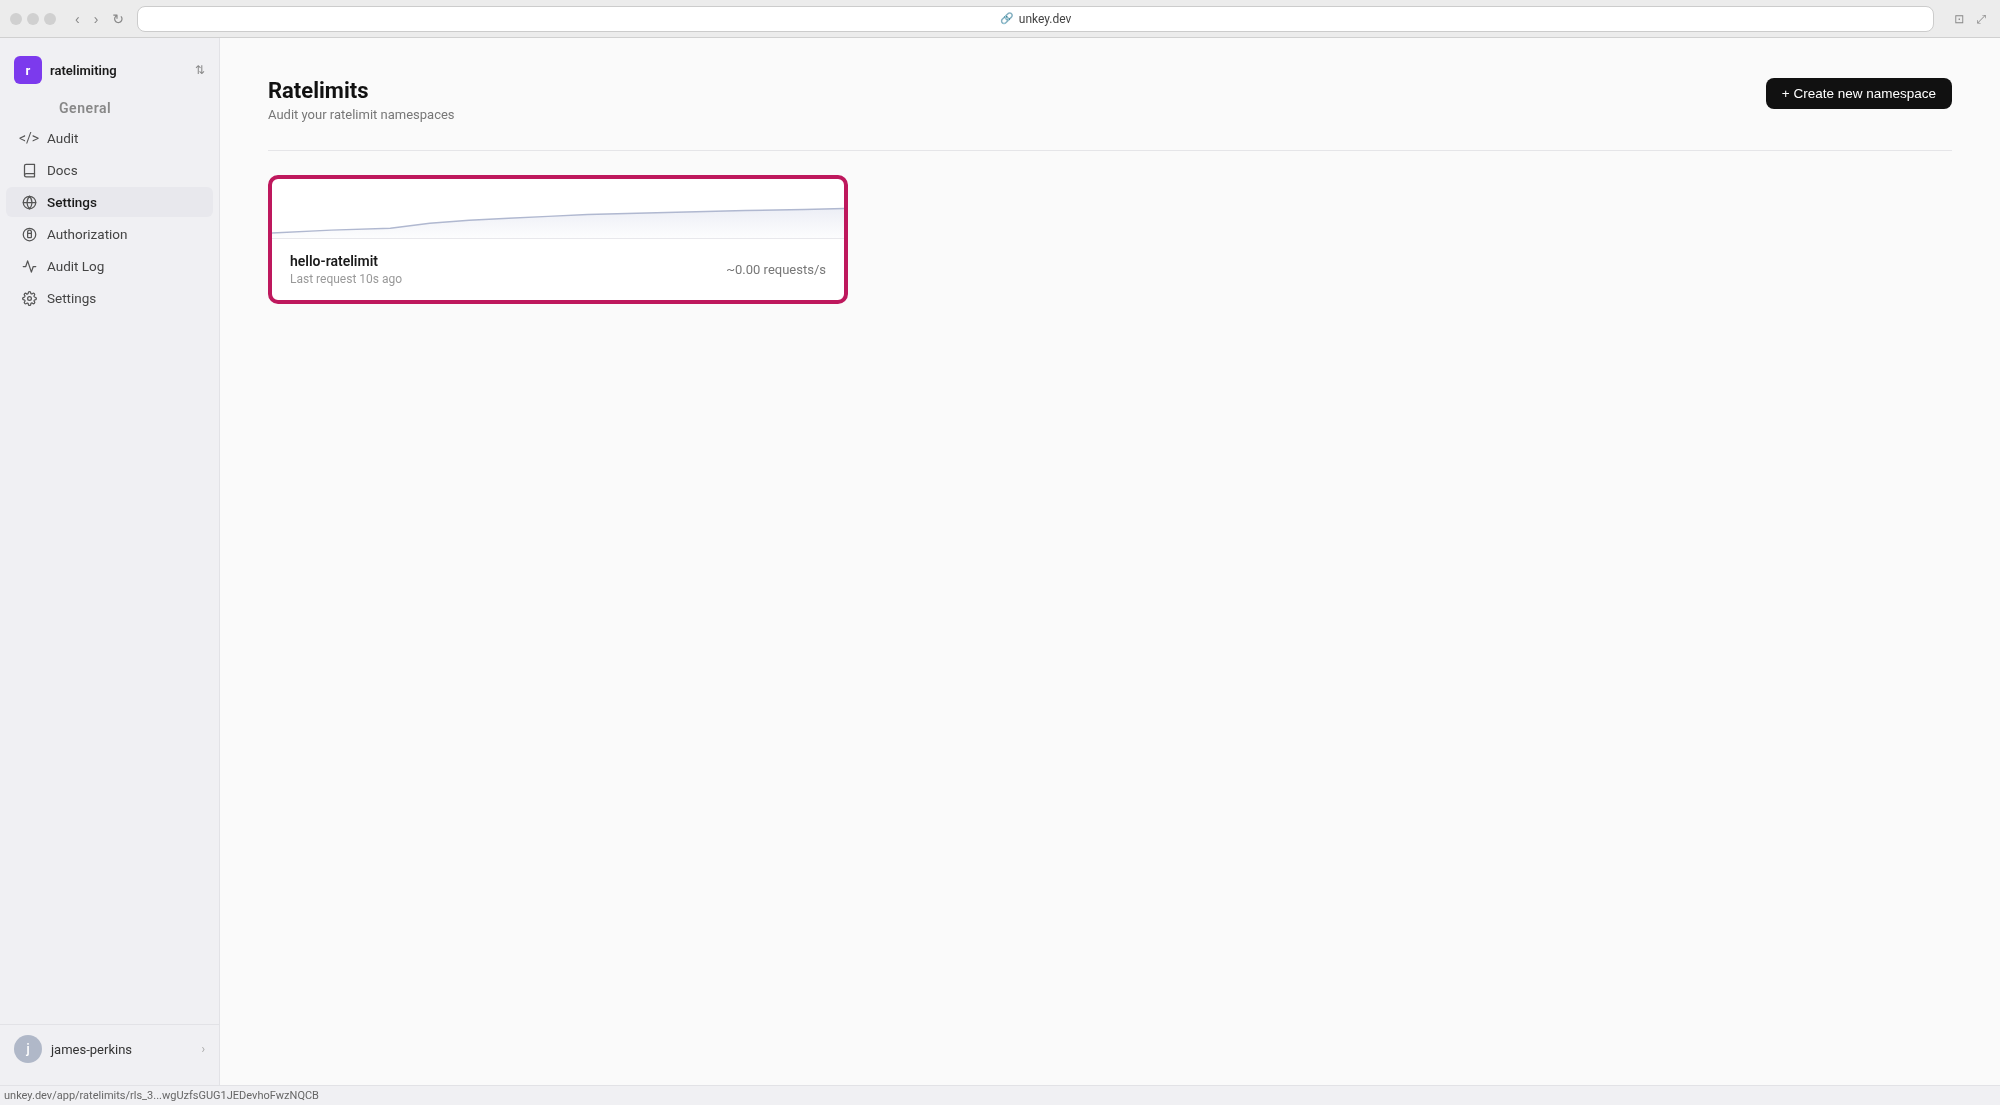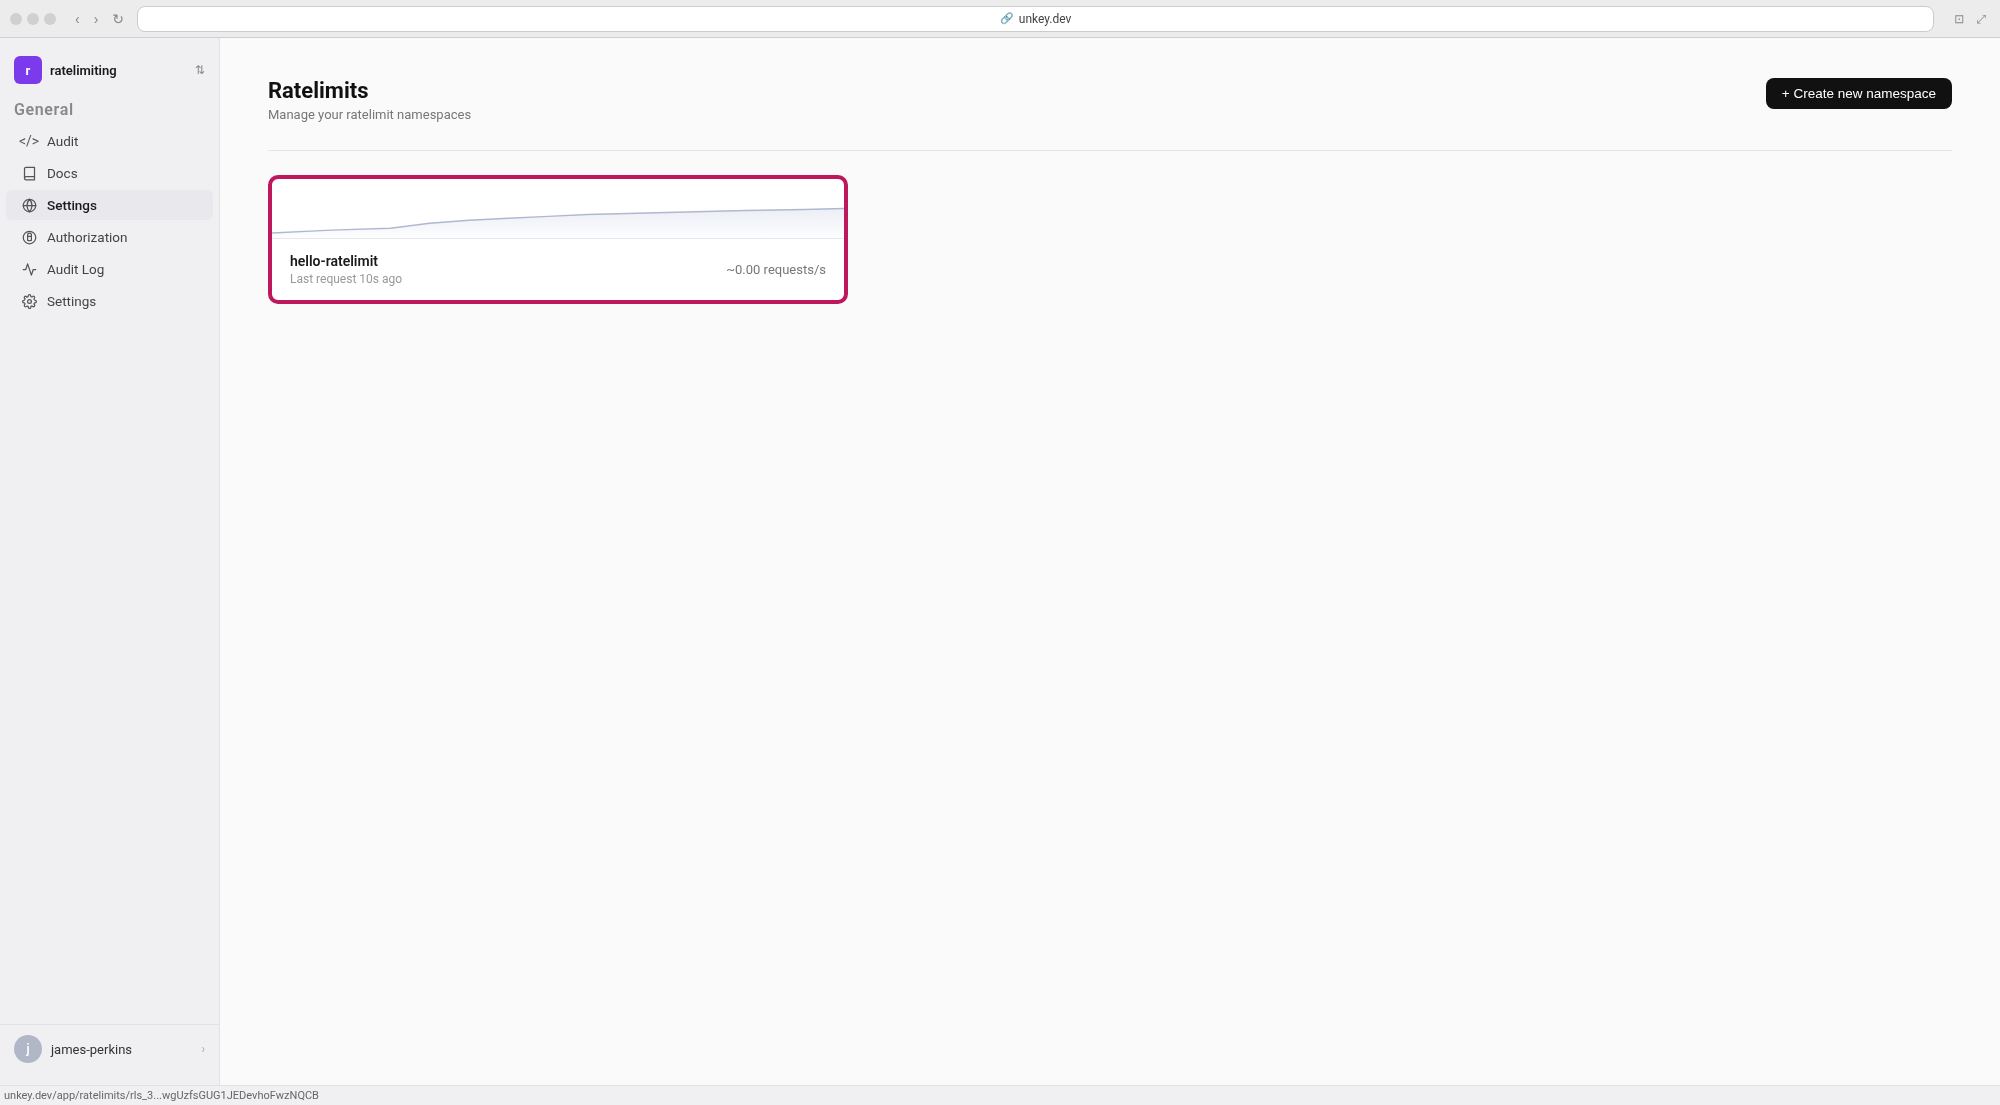--- a/index.html
+++ b/index.html
@@ -123,26 +123,27 @@
       font-weight: 600;
       color: #1a1a1a;
       text-align: right;
     }
     .sidebar-chevron {
       color: #888;
       font-size: 12px;
       cursor: pointer;
     }
     .sidebar-section-label {
-      font-size: 16px;
+      font-size: 14px;
       font-weight: 600;
       color: #888;
       padding: 0 14px 6px;
       letter-spacing: 0.04em;
       text-transform: none;
+      margin-left: 45px;
     }
     .sidebar-item {
       display: flex;
       align-items: center;
       gap: 9px;
       padding: 7px 14px;
       cursor: pointer;
       border-radius: 6px;
       margin: 1px 6px;
       color: #444;
@@ -393,21 +394,21 @@
       <span class="user-name">james-perkins</span>
       <span class="user-chevron">›</span>
     </div>
   </nav>
 
   <div class="main-content">
     <div class="main-inner">
       <div class="page-header">
         <div class="page-title-group">
           <h1 class="page-title">Ratelimits</h1>
-          <p class="page-subtitle">Manage your ratelimit namespaces</p>
+          <p class="page-subtitle">Audit your ratelimit namespaces</p>
         </div>
         <button class="create-btn">+ Create new namespace</button>
       </div>
 
       <hr class="divider">
 
       <div class="namespace-card">
         <div class="card-chart-area">
           <svg class="card-chart-svg" viewBox="0 0 580 60" preserveAspectRatio="none" xmlns="http://www.w3.org/2000/svg">
 

